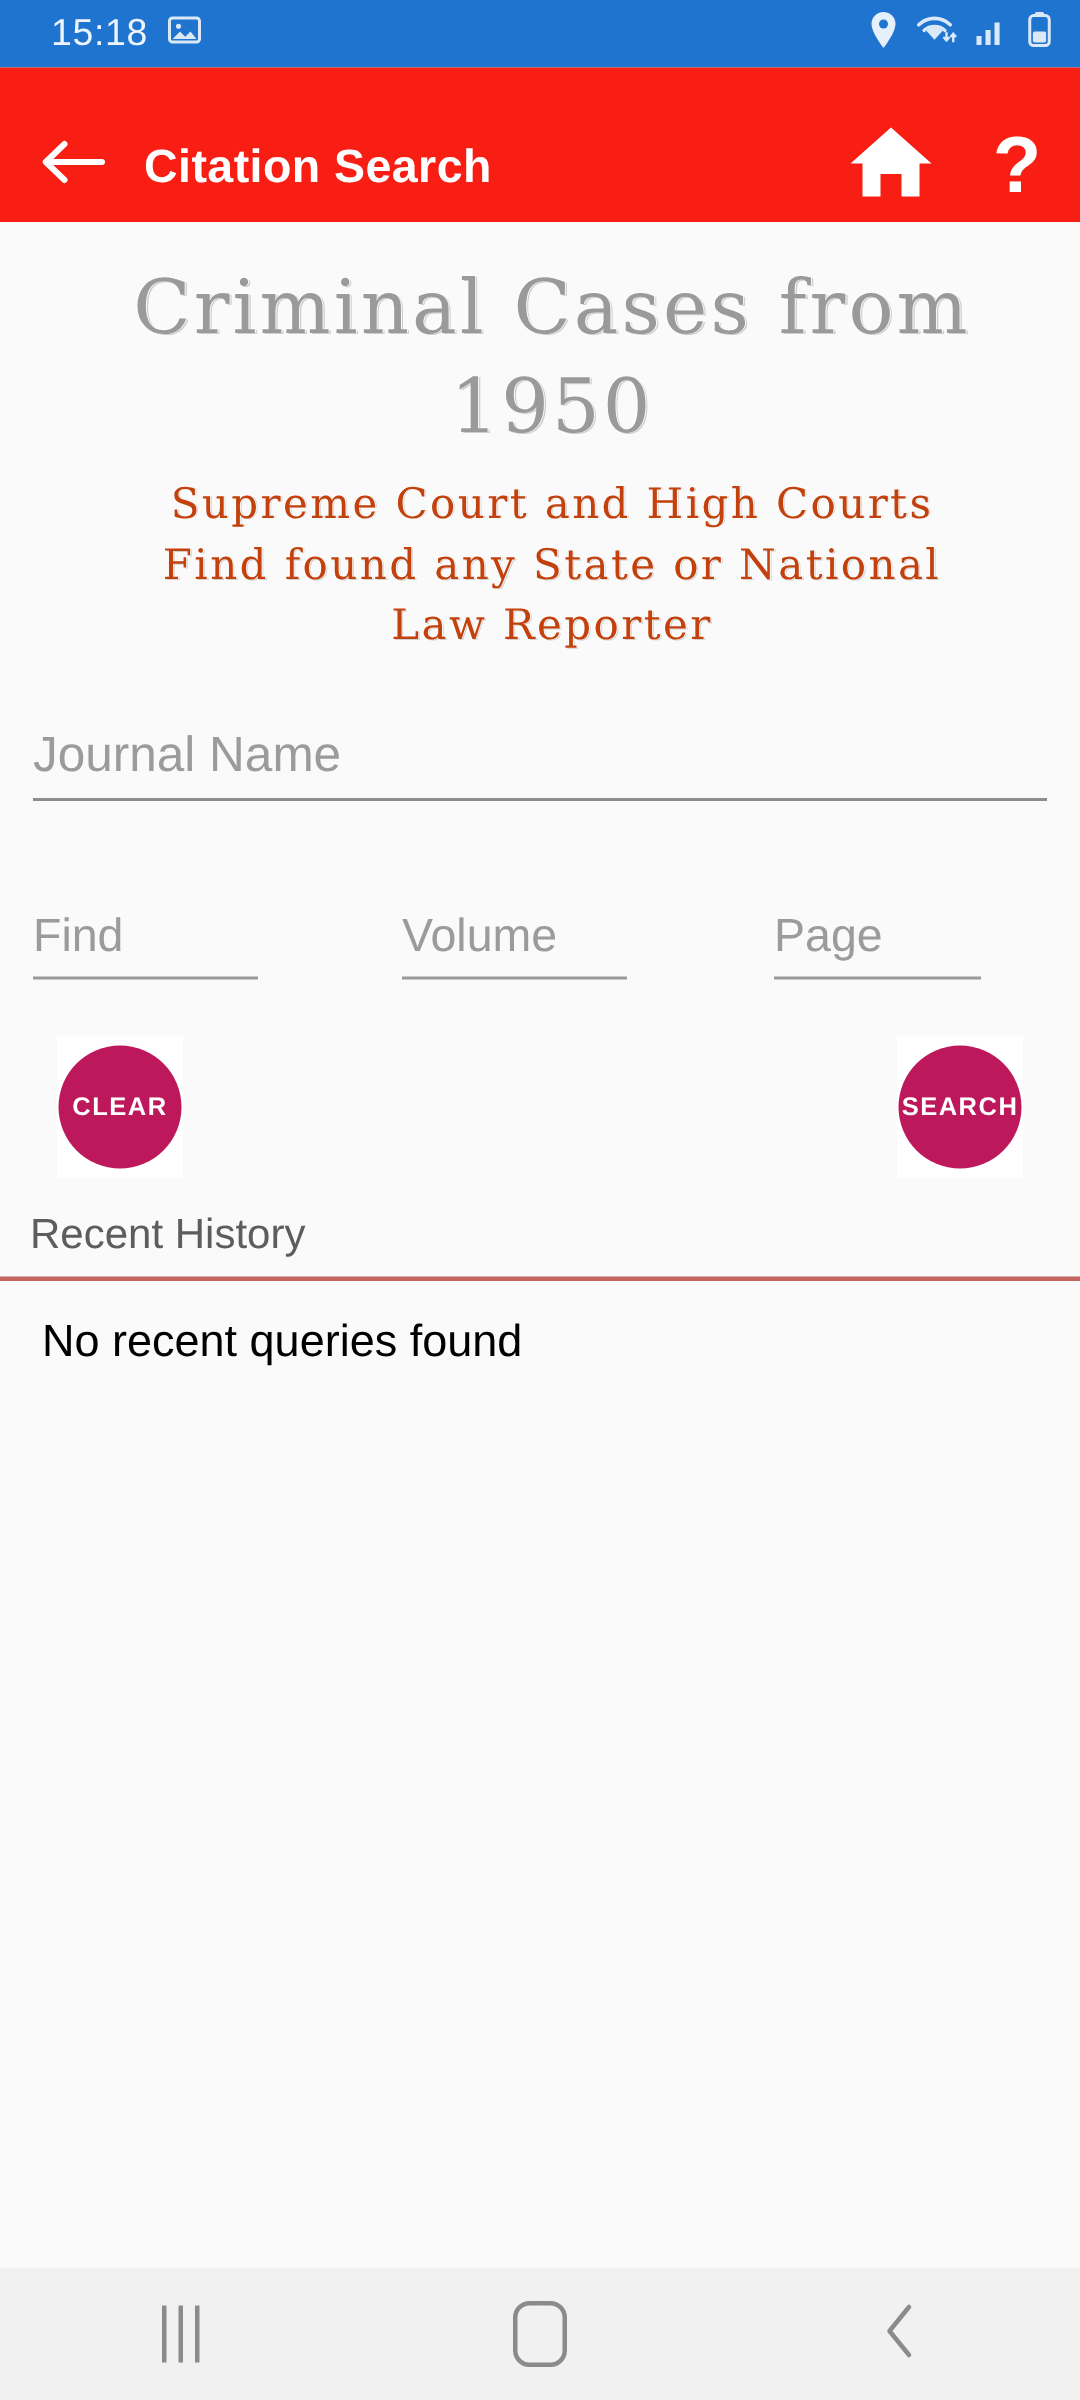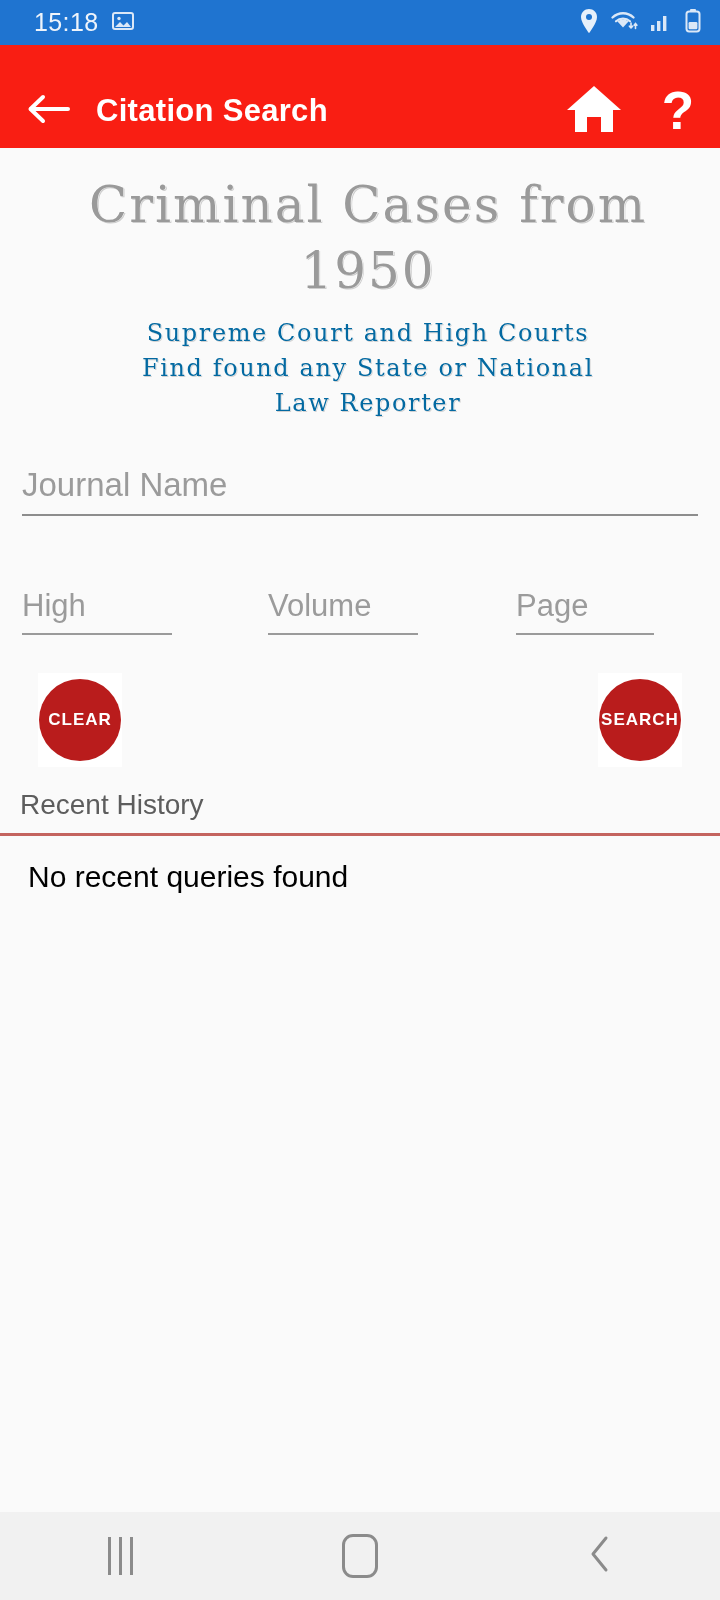--- a/index.html
+++ b/index.html
@@ -52,22 +52,22 @@
     line-height:1.32;
     letter-spacing:2px;
     font-weight:normal;
     text-shadow:
       0.7px 0 0 rgba(255,255,255,0.85),
       1.4px 0.6px 0 rgba(120,120,120,0.35),
       -0.6px -0.5px 0 rgba(255,255,255,0.7);
   }
   .subhead {
     font-family:"DejaVu Serif", serif;
-    color:#0369a1;
-    font-size:24px;
+    color:#c2410c;
+    font-size:28px;
     line-height:1.45;
     letter-spacing:1.6px;
     margin-top:12px;
     text-shadow:
       0.6px 0 0 rgba(255,255,255,0.85),
       1.1px 0.5px 0 rgba(125,125,125,0.32),
       -0.5px -0.4px 0 rgba(255,255,255,0.7);
   }
 
   
@@ -92,21 +92,21 @@
   }
   .circlebtn {
     position:absolute; top:0;
     width:84px; height:94px;
     background:#ffffff;
     display:flex; align-items:center; justify-content:center;
     cursor:pointer;
   }
   .circlebtn .disc {
     width:82px; height:82px; border-radius:50%;
-    background:#b91c1c;
+    background:#be185d;
     display:flex; align-items:center; justify-content:center;
   }
   .circlebtn .lbl {
     color:#ffffff; font-size:17px; font-weight:bold; letter-spacing:1px;
   }
   .btn-clear { left:16px; }
   .btn-search { right:16px;margin-left:32px; }
 
   
   .hist-label {
@@ -210,21 +210,21 @@
 
     <div class="form">
 
       <div class="field-journal">
         <span class="ph">Journal Name</span>
         <div class="rule"></div>
       </div>
 
       <div class="triple">
         <div class="tri-col tri-year">
-          <span class="ph">High</span>
+          <span class="ph">Find</span>
           <div class="rule thin"></div>
         </div>
         <div class="tri-col tri-vol">
           <span class="ph">Volume</span>
           <div class="rule thin"></div>
         </div>
         <div class="tri-col tri-page">
           <span class="ph">Page</span>
           <div class="rule thin"></div>
         </div>

